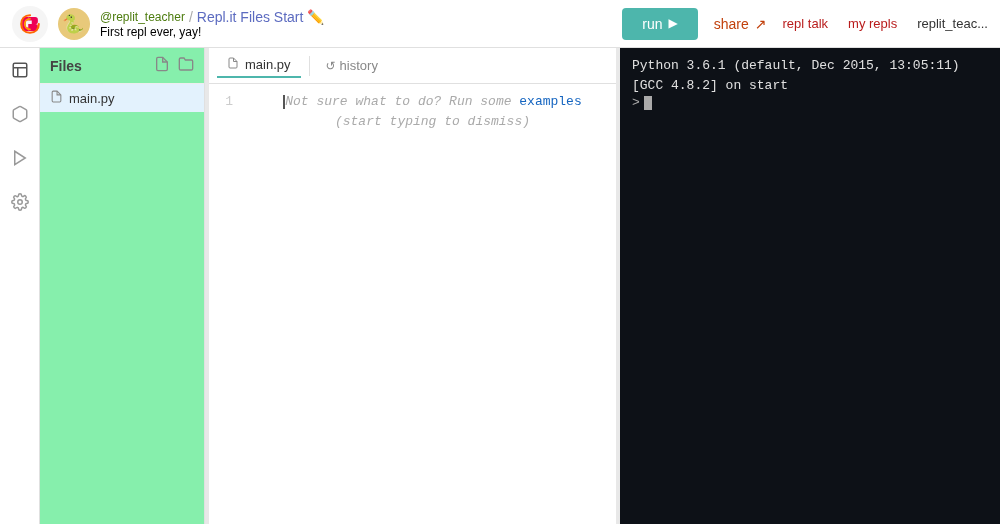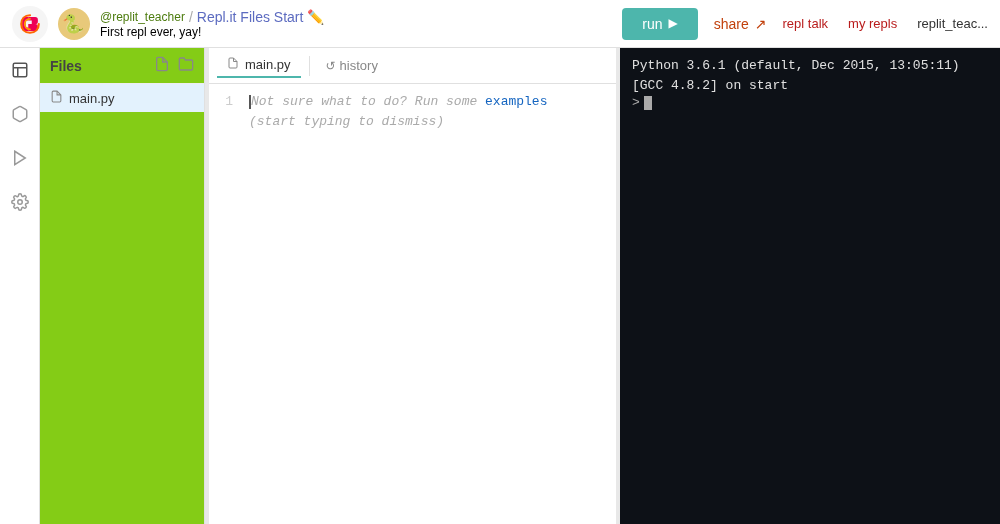--- a/index.html
+++ b/index.html
@@ -53,21 +53,21 @@
     }
     .sidebar-icon {
       width: 28px; height: 28px; display: flex; align-items: center;
       justify-content: center; color: #999; font-size: 18px; cursor: pointer;
       border-radius: 4px;
     }
     .sidebar-icon.active { color: #555; }
 
     
     .files-panel {
-      width: 165px; background: #84cc16; border-right: 1px solid #e0e0e0;
+      width: 165px; background: #86efac; border-right: 1px solid #e0e0e0;
       display: flex; flex-direction: column; flex-shrink: 0; text-align: right;
     }
     .files-header {
       display: flex; align-items: center; padding: 8px 10px; gap: 8px;
       border-bottom: 1px solid #eee;
     }
     .files-header-label { font-size: 14px; color: #444; font-weight: 600; }
     .files-header-icon { color: #888; font-size: 14px; cursor: pointer; }
     .files-item {
       display: flex; align-items: center; padding: 6px 10px; gap: 6px;
@@ -108,21 +108,21 @@
       position: relative;
     }
     .code-line {
       display: flex; align-items: flex-start; min-height: 20px;
       font-family: 'Courier New', Courier, monospace; font-size: 13px;
     }
     .line-num {
       width: 36px; text-align: right; color: #ccc; padding-right: 12px;
       user-select: none; flex-shrink: 0; font-size: 13px; line-height: 20px;
     }
-    .line-content { flex: 1; color: #555; line-height: 20px; padding-left: 4px; }
+    .line-content { flex: 1; color: #555; line-height: 20px; padding-left: 4px; text-align: center; }
     .hint-text { color: #aaa; font-style: italic; }
     .link-text { color: #1565c0; }
     .cursor-blink {
       display: inline-block; width: 2px; height: 14px;
       background: #555; vertical-align: middle; animation: blink 1s step-end infinite;
     }
     @keyframes blink { 50% { opacity: 0; } }
 
     
     .terminal-area {

